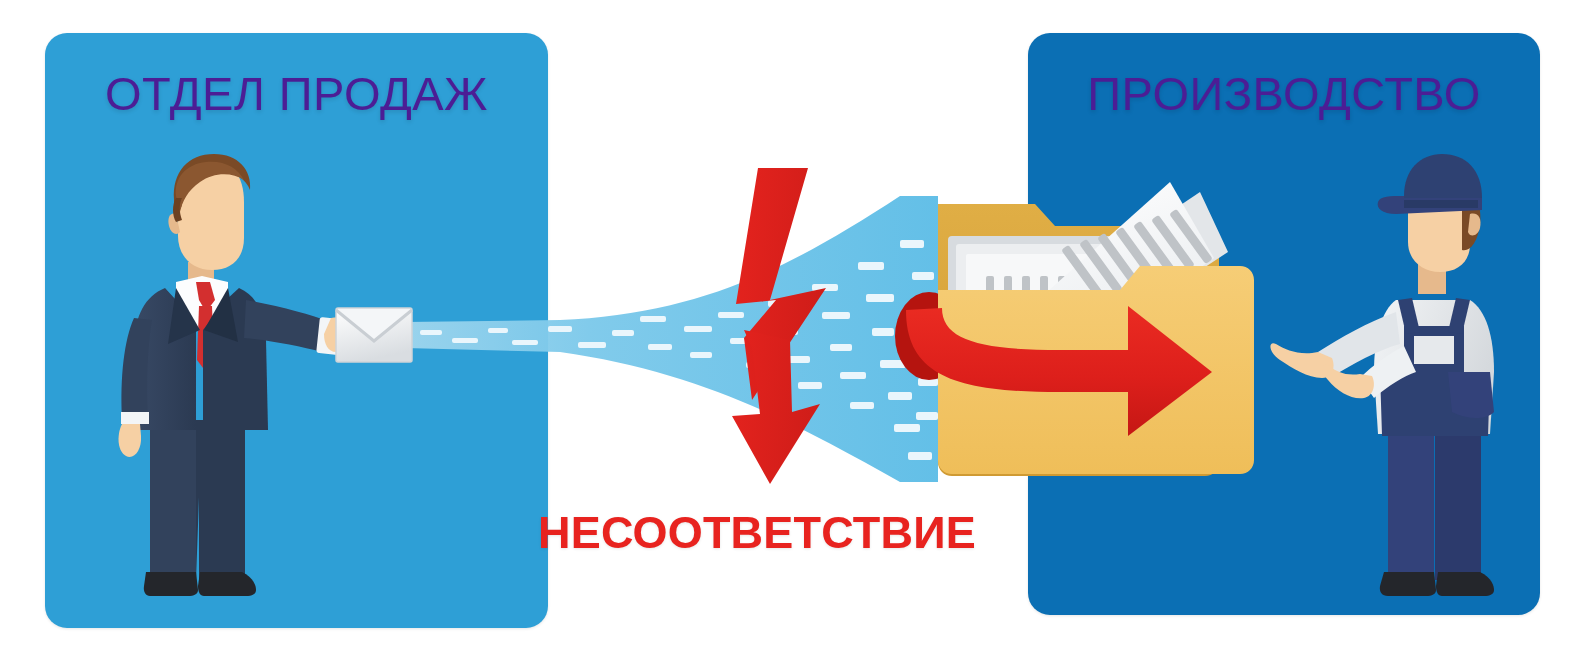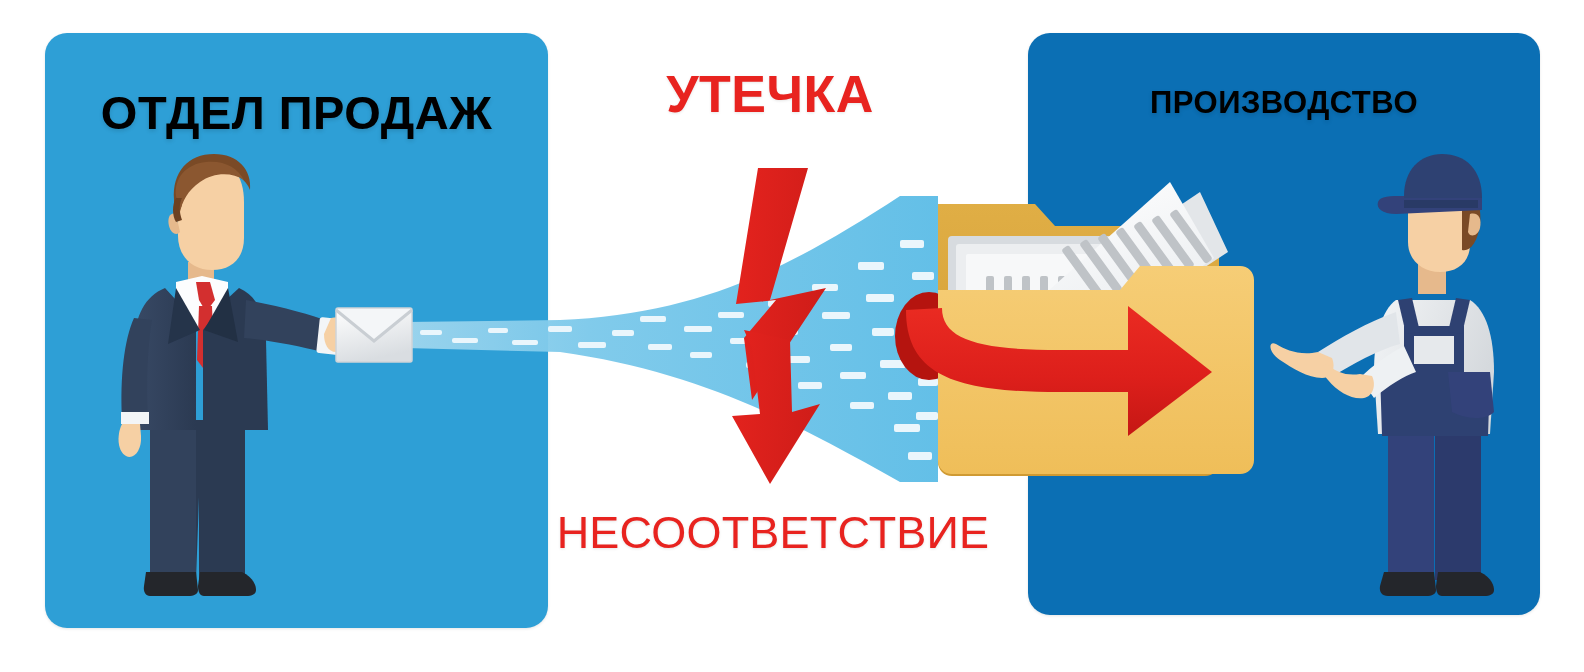--- a/index.html
+++ b/index.html
@@ -35,60 +35,59 @@
     width: 512px;
     height: 582px;
     background: #0b6fb4;
     box-shadow: 0 1px 3px rgba(0,0,0,0.10);
   }
 
   
   .panel-title {
     position: absolute;
     text-align: center;
-    color: #000000;
-    font-weight: bold;
+    color: #4c1d95;
+    font-weight: normal;
     letter-spacing: 0.5px;
     white-space: nowrap;
     text-shadow: 0 2px 4px rgba(0,0,0,0.13);
-    margin-top: 19px;
   }
   #title-left {
     left: 45px;
     top: 66px;
     width: 503px;
     font-size: 47px;
   }
   #title-right {
     left: 1028px;
     top: 66px;
     width: 512px;
-    font-size: 31px;
+    font-size: 47px;
   }
   #title-center {
     position: absolute;
     left: 560px;
     top: 64px;
     width: 420px;
     text-align: center;
     color: #e8231f;
     font-weight: bold;
     font-size: 52px;
     letter-spacing: 0.5px;
     white-space: nowrap;
     text-shadow: 0 1px 3px rgba(0,0,0,0.10);
   }
   #caption-center {
     position: absolute;
     left: 538px;
     top: 508px;
     width: 470px;
-    text-align: center;
+    text-align: left;
     color: #e8231f;
-    font-weight: normal;
+    font-weight: bold;
     font-size: 45px;
     line-height: 50px;
     letter-spacing: 0.2px;
     text-shadow: 0 1px 3px rgba(0,0,0,0.10);
   }
   #caption-center .cap-line { display: block; }
 
   
   .art {
     position: absolute;
@@ -356,19 +355,18 @@
 
     <polygon points="758,168 808,168 770,300 826,288 752,400 744,338 776,300 736,304" fill="url(#gBolt)"></polygon>
 
     <polygon points="744,330 790,340 792,412 820,404 770,484 732,416 760,414 752,348" fill="url(#gBolt)"></polygon>
   </svg>
 
   <div class="panel-title" id="title-left">ОТДЕЛ ПРОДАЖ</div>
 
   <div class="panel-title" id="title-right">ПРОИЗВОДСТВО</div>
 
-  <div id="title-center">УТЕЧКА</div>
 
   <div id="caption-center">
     <span class="cap-line">НЕСООТВЕТСТВИЕ</span>
   </div>
 
 </div>
 
 </body></html>

